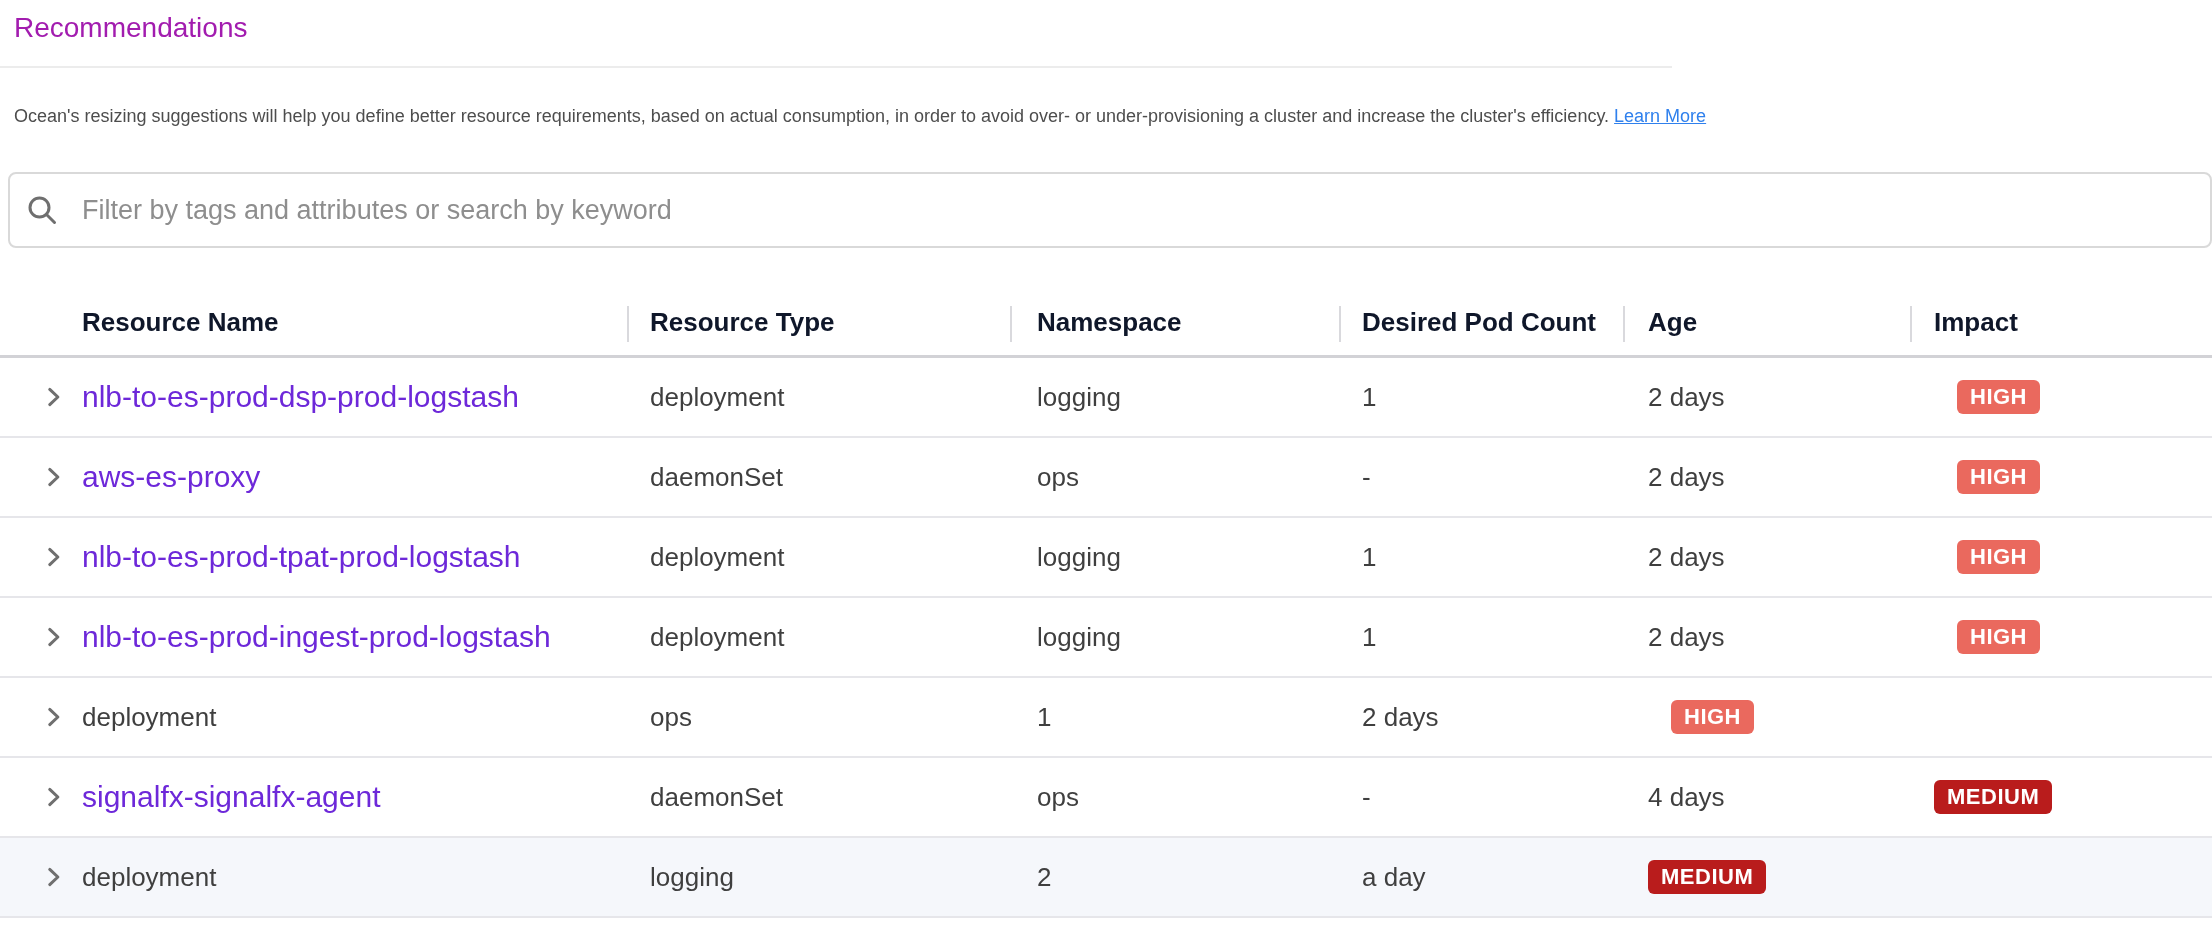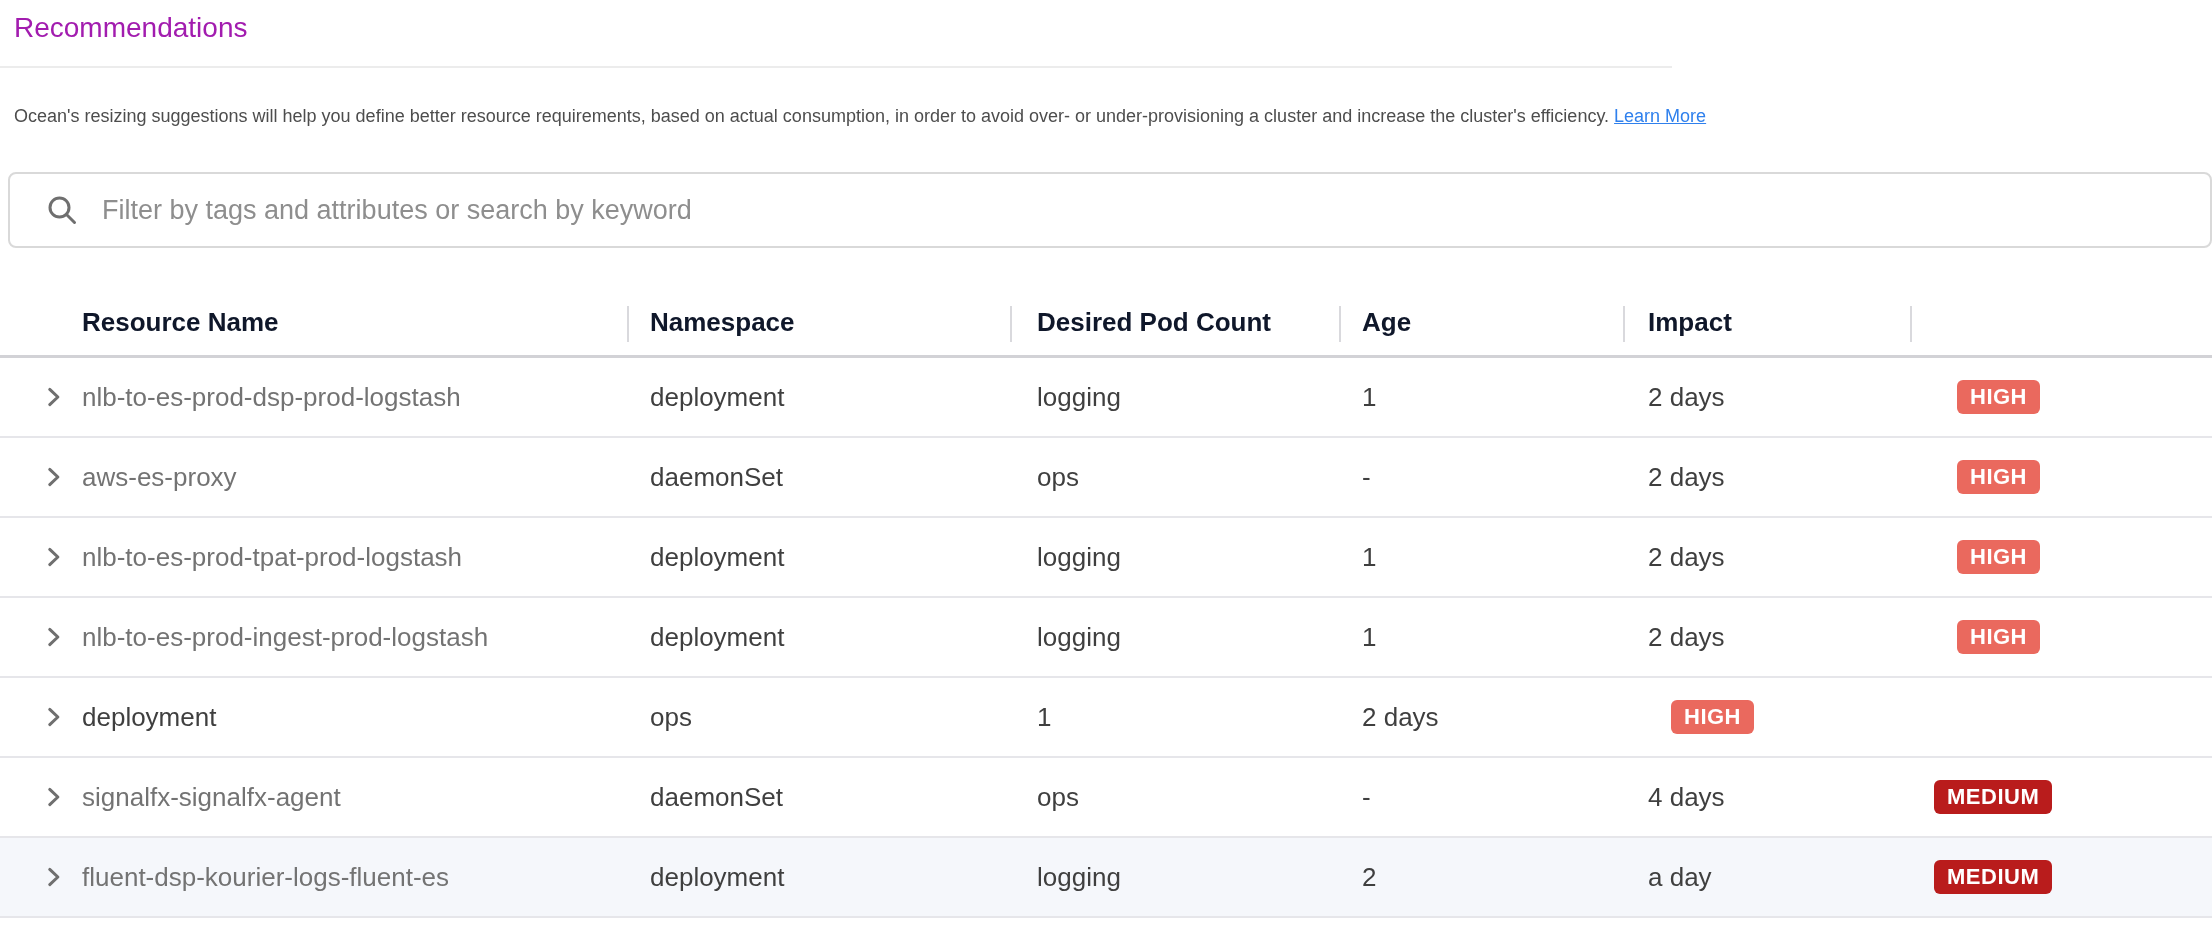--- a/index.html
+++ b/index.html
@@ -28,21 +28,21 @@
   .description a {
     color: #2f80ed; text-decoration: underline; cursor: pointer;
   }
 
   
   .search-bar {
     margin: 30px 0 0 8px;
     width: 2204px; height: 76px;
     border: 2px solid #d9d9d9; border-radius: 8px;
     display: flex; align-items: center;
-    padding-left: 36px;
+    padding-left: 16px;
     background: #fff;
   }
   .search-bar svg { flex: 0 0 auto; }
   .search-input {
     border: none; outline: none;
     flex: 1 1 auto;
     margin-left: 22px;
     font-size: 27px; color: #444;
     font-family: "Liberation Sans", sans-serif;
     background: transparent;
@@ -72,22 +72,22 @@
     font-size: 26px; color: #3f3f3f;
     background: #fff;
   }
   .row[data-highlighted="true"] { background: #f5f7fb; }
   .chevron-cell { padding-left: 40px; display: flex; align-items: center; }
   .chevron-btn {
     background: none; border: none; padding: 0; margin: 0;
     cursor: pointer; display: flex; align-items: center;
   }
   .name-link {
-    color: #737373; text-decoration: none; cursor: pointer;
-    font-size: 26px;
+    color: #6d28d9; text-decoration: none; cursor: pointer;
+    font-size: 30px;
   }
   .badge {
     display: inline-block;
     padding: 6px 13px;
     border-radius: 6px;
     color: #ffffff;
     font-size: 22px; font-weight: bold; letter-spacing: 0.5px;
     line-height: 1;
   }
   .badge[data-level="high"]   { background: #ea695e; margin-left: 23px; }
@@ -106,20 +106,21 @@
     <circle cx="13.5" cy="13.5" r="9.5" stroke="#6f6f6f" stroke-width="3"></circle>
     <line x1="20.5" y1="20.5" x2="28.5" y2="28.5" stroke="#6f6f6f" stroke-width="3" stroke-linecap="round"></line>
   </svg>
   <input class="search-input" type="text" placeholder="Filter by tags and attributes or search by keyword" style="">
 </div>
 
 <div class="table">
   <div class="table-header grid-cols">
     <div></div>
     <div>Resource Name</div>
+    <div>Resource Type</div>
     <div>Namespace</div>
     <div>Desired Pod Count</div>
     <div>Age</div>
     <div>Impact</div>
     <span class="col-divider" style="left:627px"></span>
     <span class="col-divider" style="left:1010px"></span>
     <span class="col-divider" style="left:1339px"></span>
     <span class="col-divider" style="left:1623px"></span>
     <span class="col-divider" style="left:1910px"></span>
   </div>
@@ -220,20 +221,19 @@
   </div>
 
   <div class="row grid-cols" data-highlighted="true">
     <div class="chevron-cell">
       <button class="chevron-btn">
         <svg width="26" height="26" viewBox="0 0 24 24" fill="none">
             <path d="M9 5 L16.5 12 L9 19" stroke="#6f6f6f" stroke-width="2.8" stroke-linecap="round" stroke-linejoin="round"></path>
           </svg>
       </button>
     </div>
-    <div><a href="#" class="name-link">fluent-dsp-kourier-logs-fluent-es</a></div>
     <div>deployment</div>
     <div>logging</div>
     <div>2</div>
     <div>a day</div>
     <div><span class="badge" data-level="medium">MEDIUM</span></div>
   </div>
 </div>
 
 </body></html>

